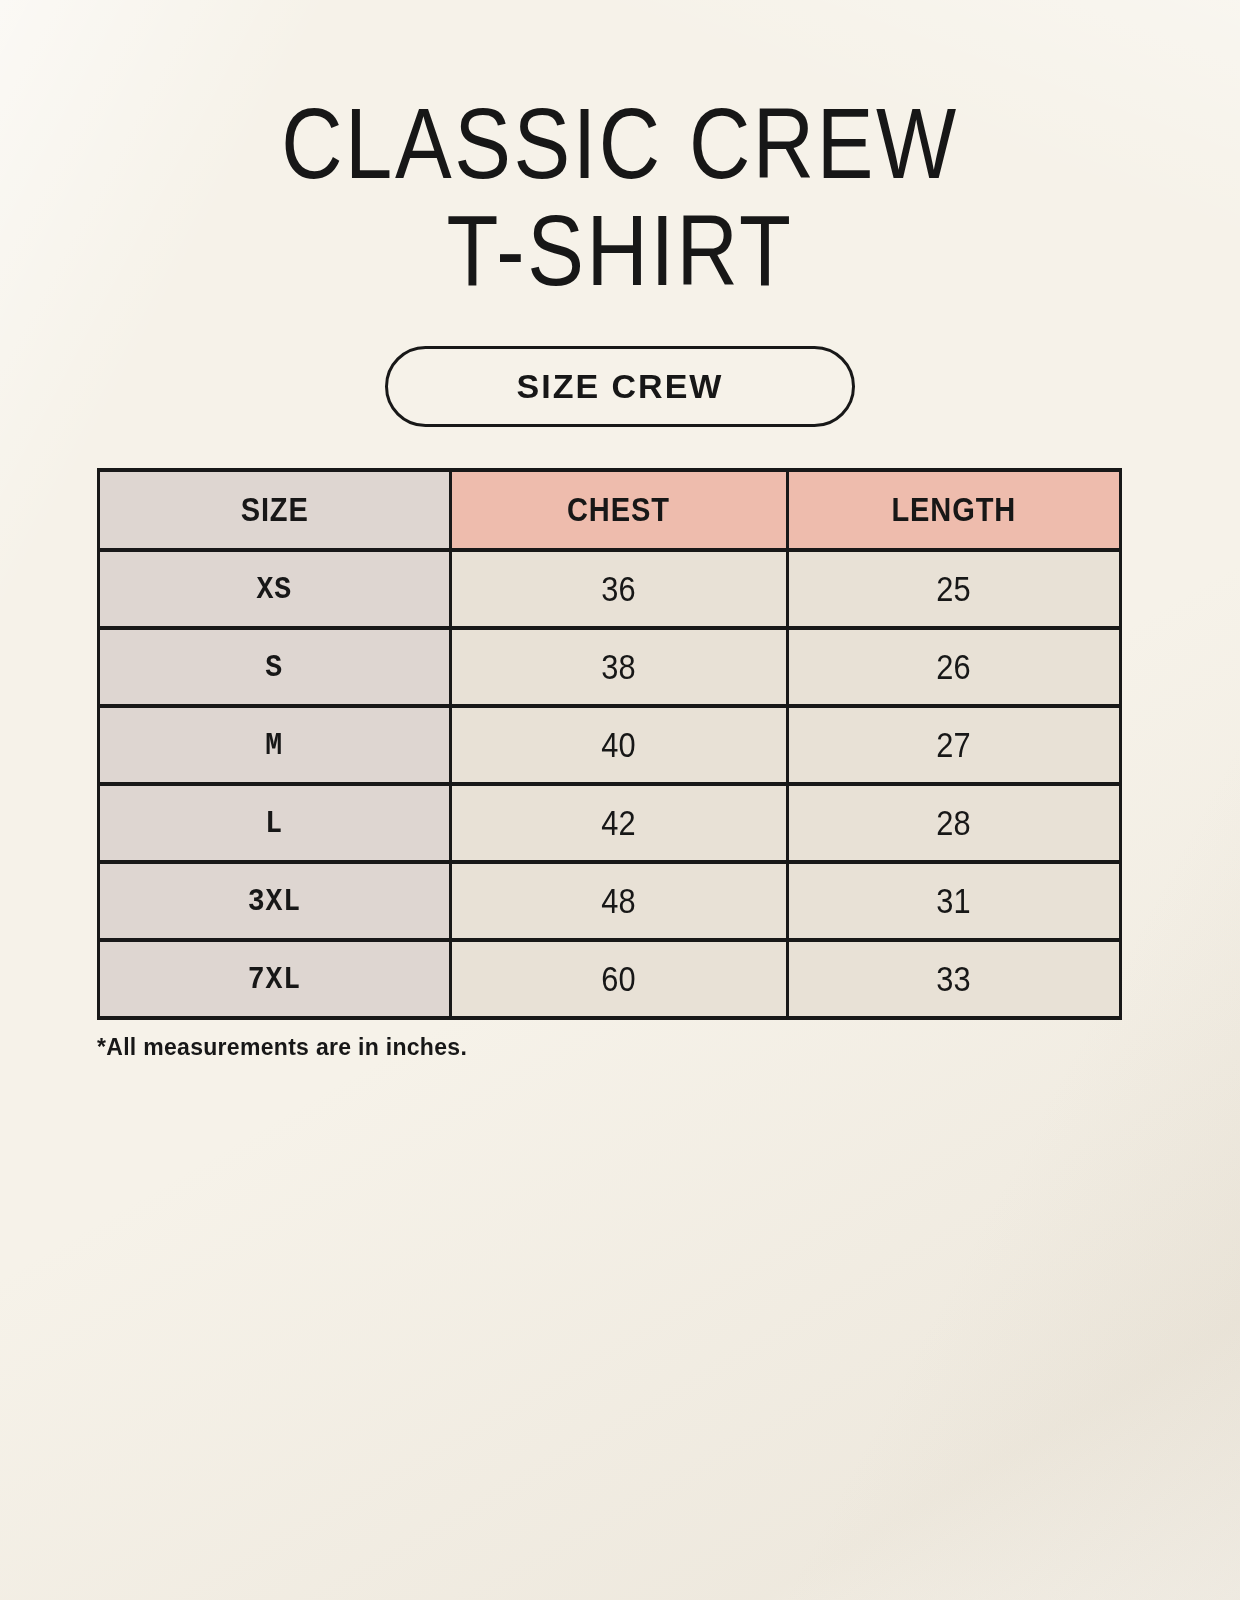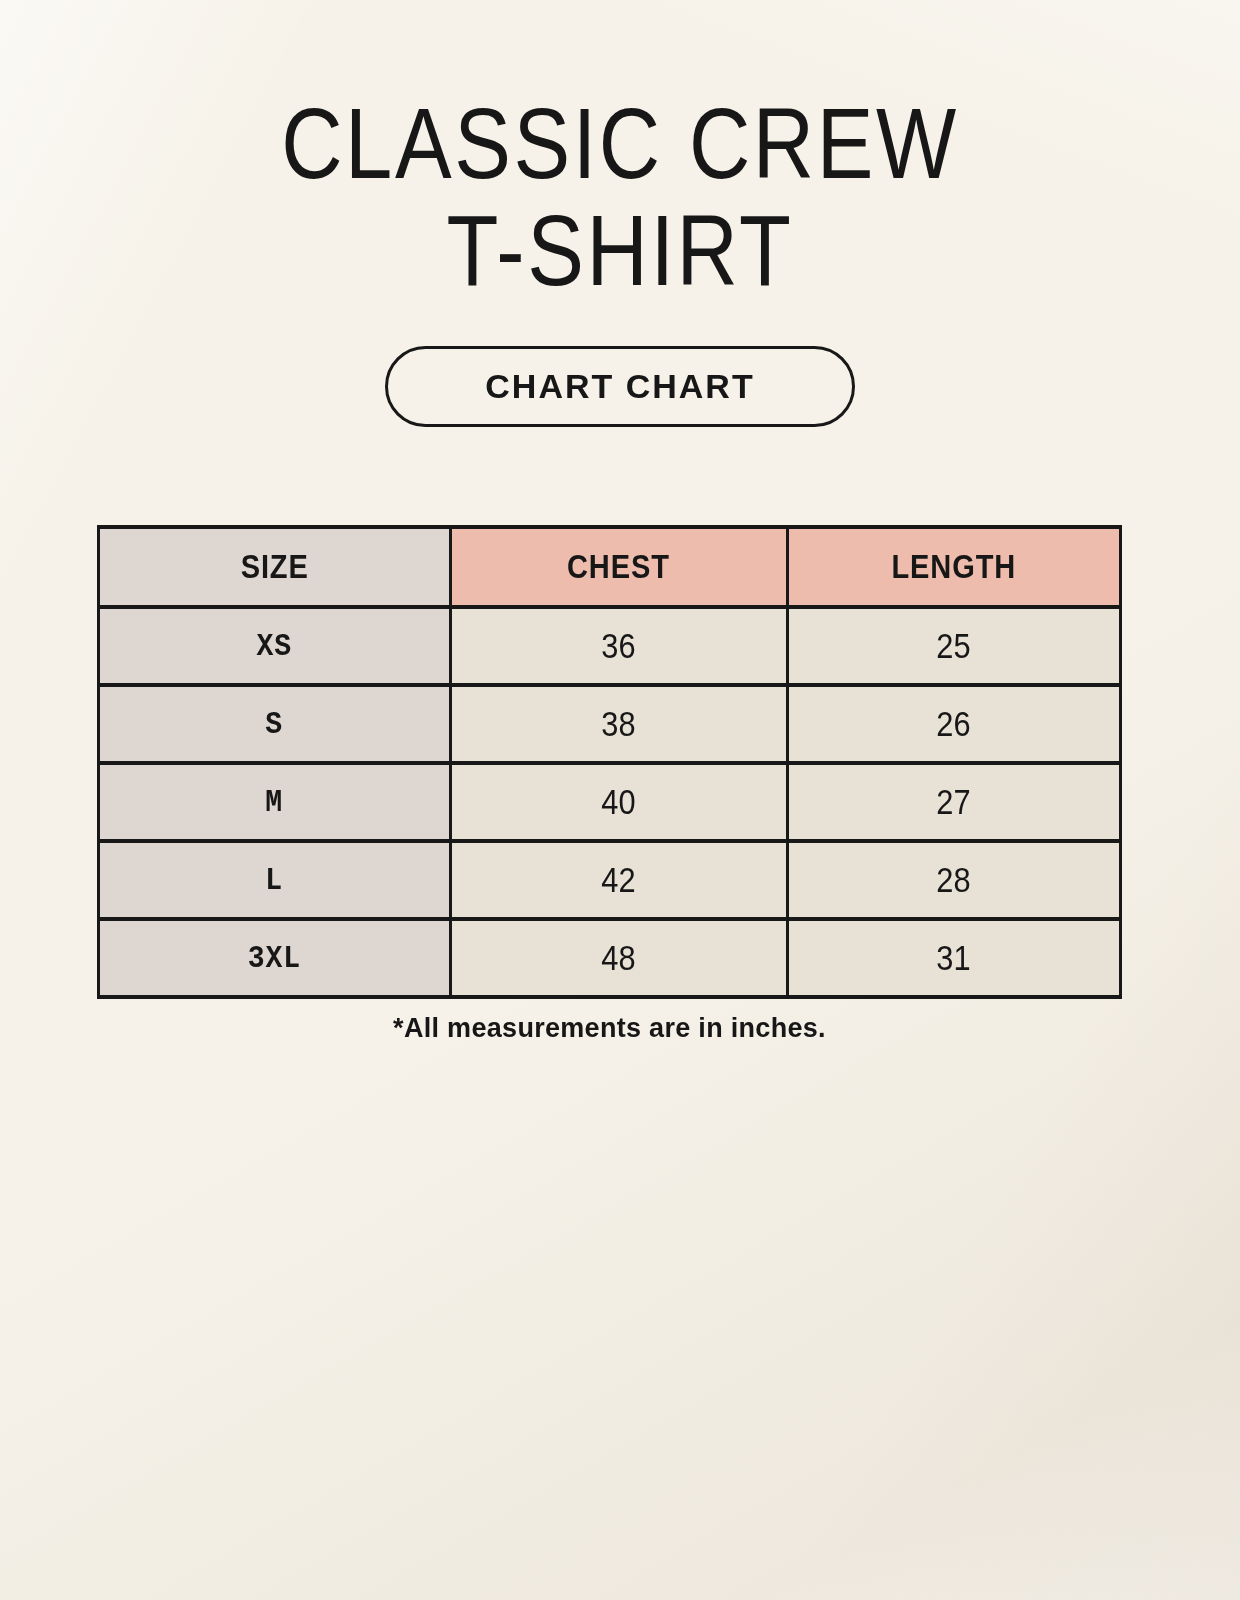--- a/index.html
+++ b/index.html
@@ -56,21 +56,21 @@
     align-items: center;
     justify-content: center;
     font-family: "Liberation Sans", sans-serif;
     font-size: 34px;
     font-weight: 700;
     letter-spacing: 2px;
     color: var(--text);
   }
 
   .chart-table {
-    margin: 98px 0 0 97px;
+    margin: 41px 0 0 97px;
     width: 1025px;
     border-collapse: collapse;
     table-layout: fixed;
   }
   .chart-table th, .chart-table td {
     border: 3px solid var(--table-border);
     border-top-width: 4px;
     border-bottom-width: 4px;
     text-align: center;
     vertical-align: middle;
@@ -83,41 +83,41 @@
   .chart-table tbody tr { height: 78px; }
 
   .cond { display: inline-block; transform: scaleX(0.88); white-space: nowrap; }
   .head-label { font-size: 33px; font-weight: 700; letter-spacing: 1px; }
   .size-label { font-size: 32px; font-weight: 700; letter-spacing: 1px; }
   .num-value  { font-size: 35px; font-weight: 400; }
 
   .footnote {
     margin: 14px 0 12px 97px;
     width: 1025px;
-    text-align: center;
-    font-size: 27px;
+    text-align: left;
+    font-size: 23px;
     font-weight: 700;
     letter-spacing: 0.3px;
     color: var(--text);
   }
 </style>
 </head>
 <body>
 
 <div class="sheen"></div>
 
 <div class="content">
 
   <div class="title">
     <div>CLASSIC CREW</div>
     <div>T-SHIRT</div>
   </div>
 
   <div class="pill">
-    <span>CHART CHART</span>
+    <span>SIZE CREW</span>
   </div>
 
   <table class="chart-table">
     <colgroup>
       <col style="width:34.4%">
       <col style="width:33.0%">
       <col style="width:32.6%">
     </colgroup>
     <thead>
       <tr>
@@ -191,18 +191,29 @@
         <span class="cond num-value" data-cell="">48</span>
       </td>
       <td>
         <span class="cond num-value" data-cell="">31</span>
       </td>
     </tr>
 
 
 
 
+    <tr>
+      <th>
+        <span class="cond size-label" data-cell="">7XL</span>
+      </th>
+      <td>
+        <span class="cond num-value" data-cell="">60</span>
+      </td>
+      <td>
+        <span class="cond num-value" data-cell="">33</span>
+      </td>
+    </tr>
   </tbody>
   </table>
 
   <div class="footnote">*All measurements are in inches.</div>
 
 </div>
 
 </body></html>

